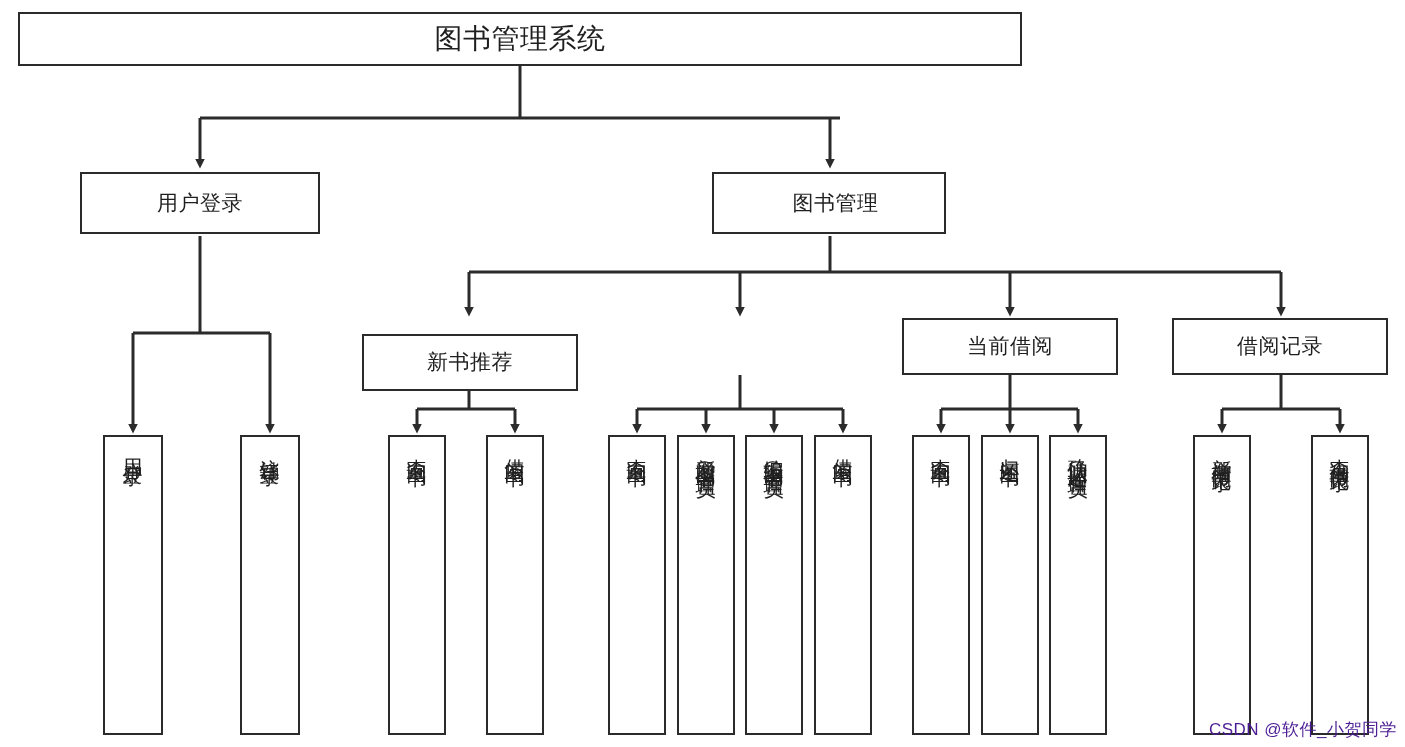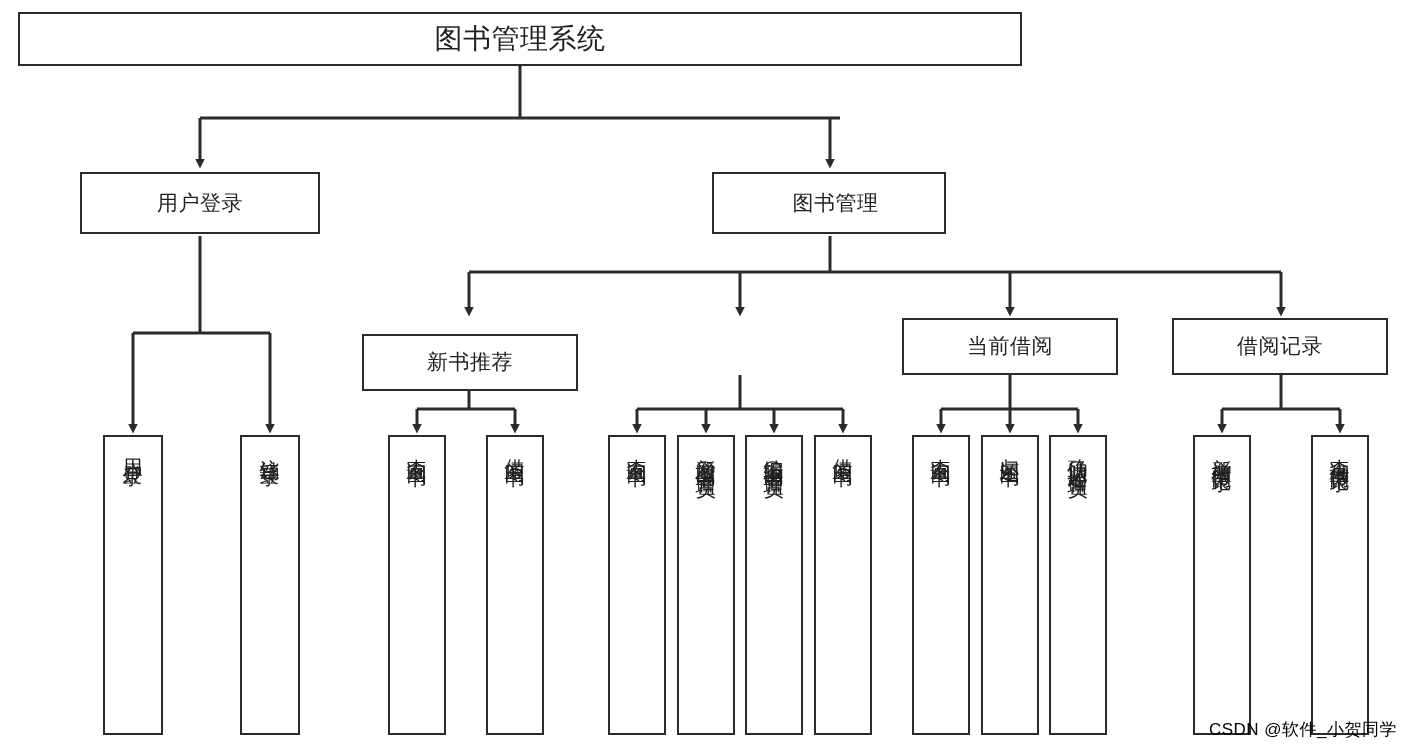--- a/index.html
+++ b/index.html
@@ -62,21 +62,21 @@
     font-size: 20px;
     line-height: 1.0;
     letter-spacing: 3px;
     white-space: nowrap;
   }
   .watermark {
     position: absolute;
     right: 8px;
     bottom: 6px;
     font-size: 17px;
-    color: #000000;
+    color: #4c1d95;
     letter-spacing: 0.5px;
     z-index: 5;
     white-space: nowrap;
   }
 </style>
 </head>
 <body>
 
 <div id="canvas">
 

